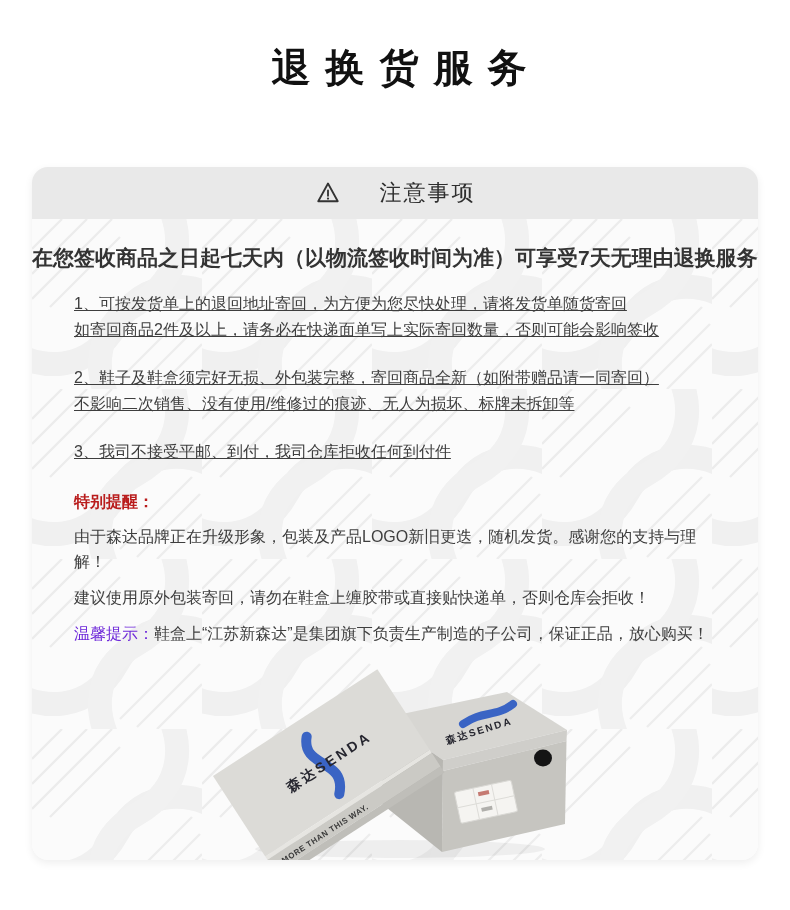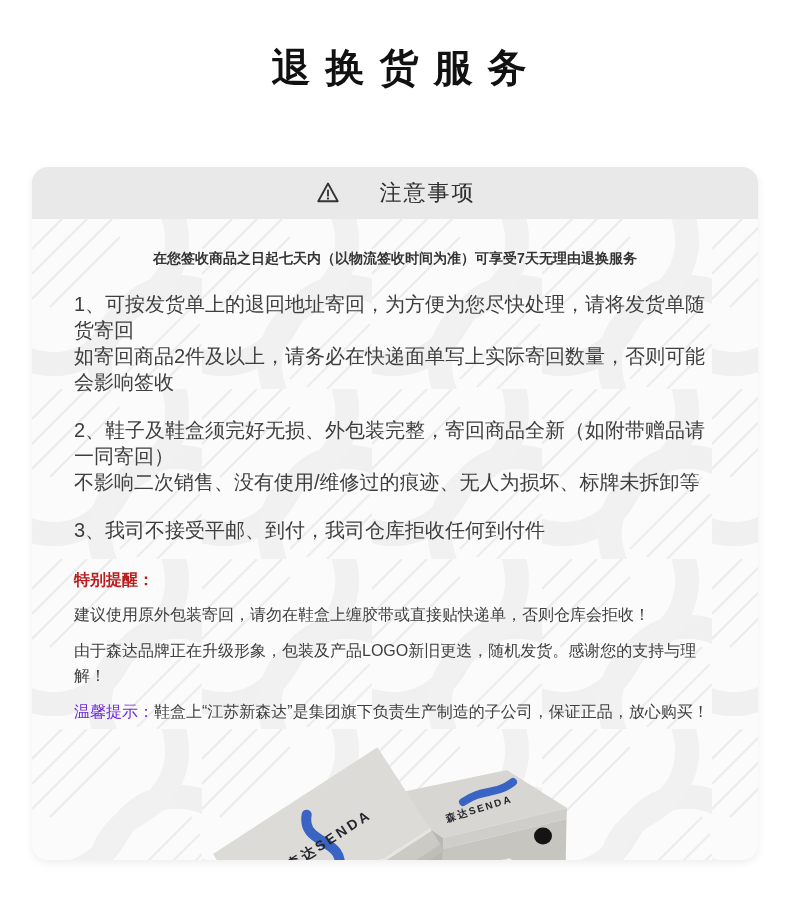--- a/index.html
+++ b/index.html
@@ -53,33 +53,34 @@
   .pattern-bg{
     position:absolute;
     left:0; top:0;
     width:726px; height:641px;
     display:block;
   }
   .body-content{ position:relative; z-index:1; }
 
   .intro-line{
     margin-top:28px;
-    text-align:center;
-    font-size:14px;
+    text-align:left;
+    font-size:21px;
     font-weight:700;
     color:#333333;
     line-height:22px;
   }
 
   .notice-list{ padding:0 42px; }
   .notice-item{ margin-top:22px; }
   .notice-item .n-line{
-    font-size:20px;
+    font-size:16px;
     color:#3e3e3e;
     line-height:26px;
+    text-decoration:underline;
   }
 
   .special-block{ padding:0 42px; }
   .special-heading{
     margin-top:26px;
     font-size:16px;
     font-weight:700;
     color:#b91c1c;
     line-height:22px;
   }
@@ -157,22 +158,22 @@
           <p class="n-line">2、鞋子及鞋盒须完好无损、外包装完整，寄回商品全新（如附带赠品请一同寄回）</p>
           <p class="n-line">不影响二次销售、没有使用/维修过的痕迹、无人为损坏、标牌未拆卸等</p>
         </div>
         <div class="notice-item">
           <p class="n-line">3、我司不接受平邮、到付，我司仓库拒收任何到付件</p>
         </div>
       </div>
 
       <div class="special-block">
         <p class="special-heading">特别提醒：</p>
+        <p class="reminder-line">由于森达品牌正在升级形象，包装及产品LOGO新旧更迭，随机发货。感谢您的支持与理解！</p>
         <p class="reminder-line">建议使用原外包装寄回，请勿在鞋盒上缠胶带或直接贴快递单，否则仓库会拒收！</p>
-        <p class="reminder-line">由于森达品牌正在升级形象，包装及产品LOGO新旧更迭，随机发货。感谢您的支持与理解！</p>
         <p class="tip-line"><span class="tip-label">温馨提示：</span><span>鞋盒上“江苏新森达”是集团旗下负责生产制造的子公司，保证正品，放心购买！</span></p>
       </div>
 
       <div class="shoebox-wrap">
         <svg viewBox="0 0 400 196" aria-hidden="true">
 
           <ellipse cx="205" cy="183" rx="145" ry="9" fill="#000000" opacity="0.05"></ellipse>
 
           <g>
             <polygon points="188,52 312,26 372,64 248,94" fill="#d7d6d2"></polygon>

